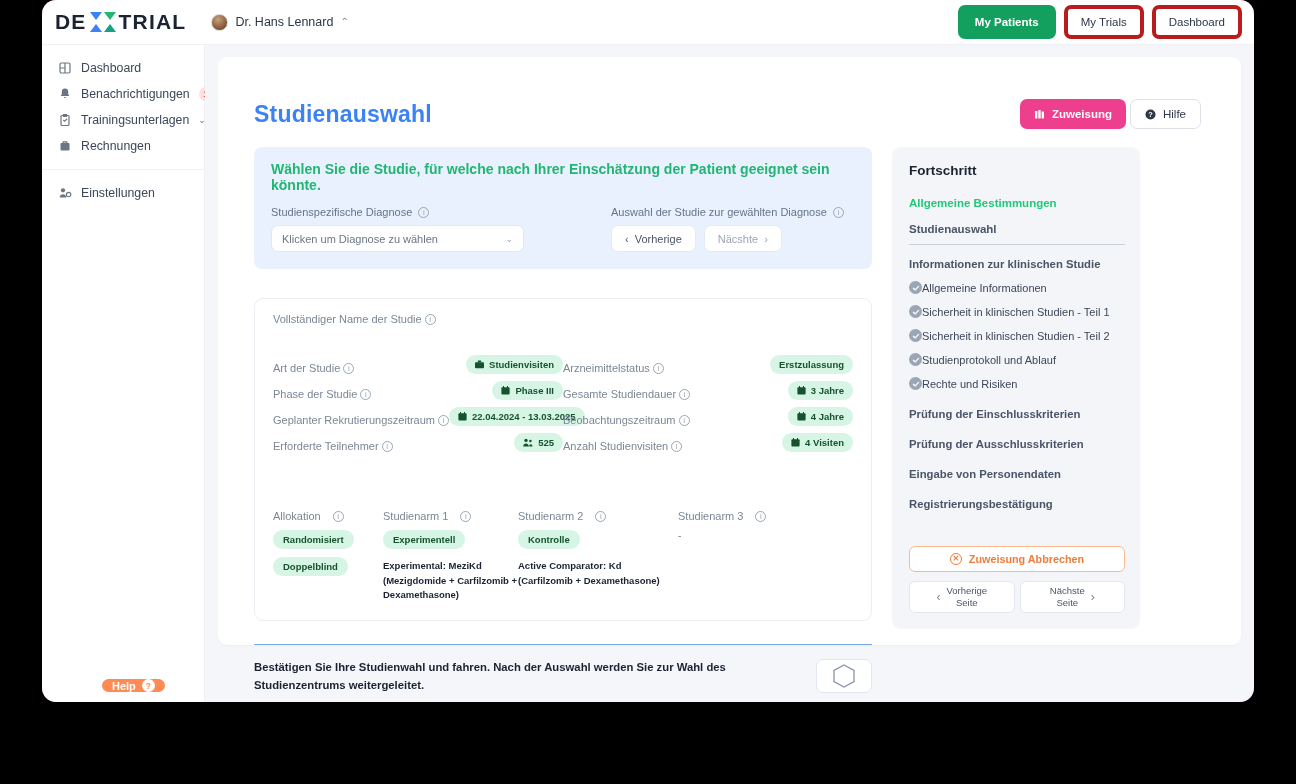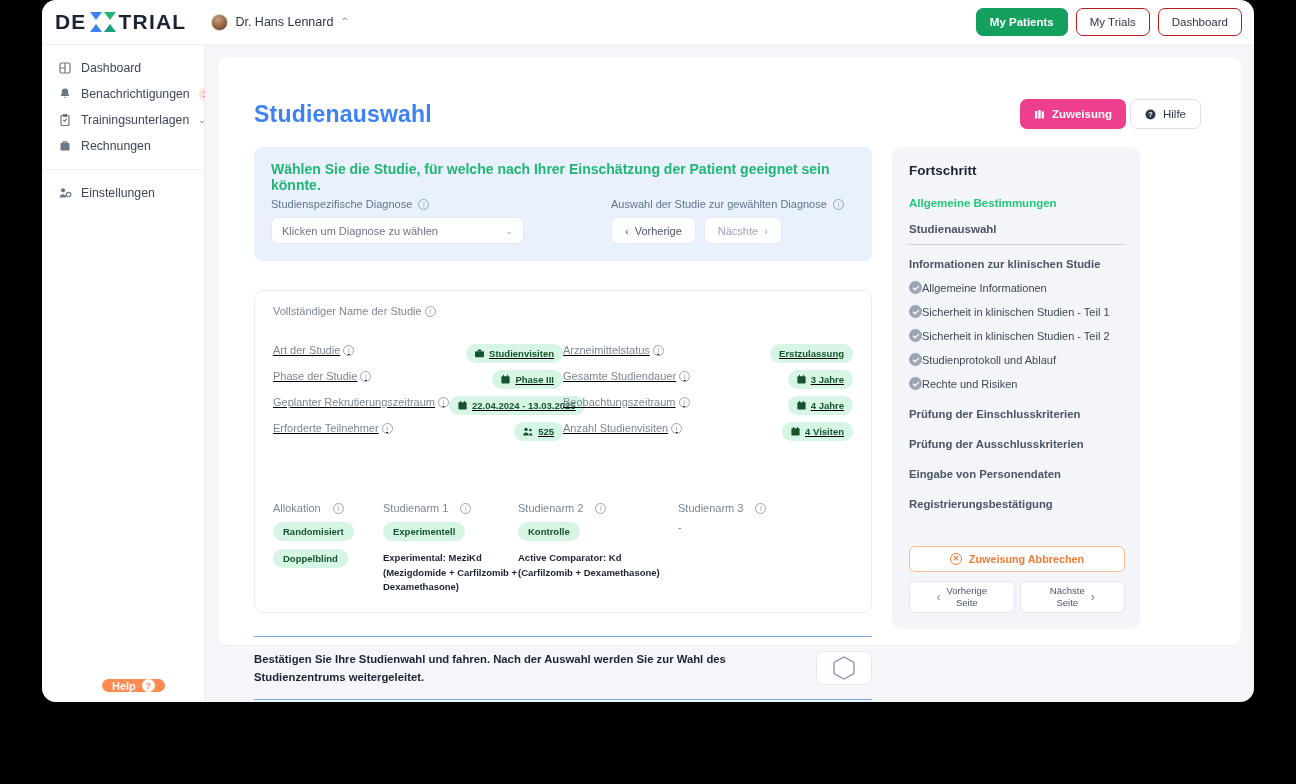--- a/index.html
+++ b/index.html
@@ -40,21 +40,21 @@
     border: 1px solid #d7d2cb;
   }
   .user-name { font-size: 12.5px; color: #2d3748; font-weight: 500; }
   .user-caret { font-size: 10px; color: #7a8599; line-height: 1; }
   .topbar-actions {
     margin-left: auto; margin-right: 12px;
     display: flex; align-items: center; gap: 8px;
   }
   .tb-btn {
     font-size: 11.5px; padding: 7px 13px; border-radius: 7px;
-    border: 1px solid #b91c1c; background: #fff; color: #2d3748;
+    border: 4px solid #b91c1c; background: #fff; color: #2d3748;
     cursor: pointer; white-space: nowrap;
   }
   .tb-btn.primary { background: #13a05e; border-color: #13a05e; color: #fff; font-weight: 600; }
 
   
   .sidebar {
     position: absolute; left: 0; top: 45px;
     width: 163px; height: 657px;
     background: #ffffff;
     border-right: 1px solid #eef0f4;
@@ -118,21 +118,21 @@
 
   .columns { display: flex; gap: 20px; margin-top: 18px; }
   .col-left { width: 618px; }
   .col-right { width: 248px; }
 
   
   .select-panel {
     background: #e8f1fd; border-radius: 8px;
     padding: 14px 17px 17px 17px;
   }
-  .select-heading { font-size: 14px; font-weight: 600; color: #22b573; margin-bottom: 5px; }
+  .select-heading { font-size: 14px; font-weight: 600; color: #22b573; margin-bottom: 13px; }
   .sel-row { display: flex; }
   .sel-group-a { width: 340px; }
   .sel-group-b { flex: 1; }
   .field-label {
     font-size: 11px; color: #64748b; display: flex; align-items: center; gap: 6px;
     margin-bottom: 7px;
   }
   .info-i {
     width: 11px; height: 11px; border-radius: 50%;
     border: 1px solid #9aa6b5; color: #9aa6b5;
@@ -158,21 +158,21 @@
     margin-top: 29px; border: 1px solid #eaeef3; border-radius: 9px;
     padding: 14px 18px 17px 18px;
   }
   .muted-label { font-size: 11px; color: #7b8795; display: flex; align-items: center; gap: 3px; }
   .study-name {
     margin-top: 7px; font-size: 11.6px; font-weight: bold; color: #1b2333; line-height: 1.45;
   }
   .attr-grid { display: flex; gap: 0; margin-top: 27px; }
   .attr-col { width: 50%; }
   .attr-row {
-    display: flex; align-items: flex-start; height: 22px; margin-bottom: 4px; text-decoration: underline;
+    display: flex; align-items: flex-end; height: 22px; margin-bottom: 4px;
   }
   .attr-row .muted-label { flex: 0 0 auto; }
   .pill {
     margin-left: auto; background: #d6f5e4; color: #14532d;
     border-radius: 10px; font-size: 9.5px; font-weight: 700;
     padding: 4px 9px; display: inline-flex; align-items: center; gap: 5px;
     white-space: nowrap;
   }
   .pill svg { display:block; }
   .arms { display: flex; margin-top: 22px; }

